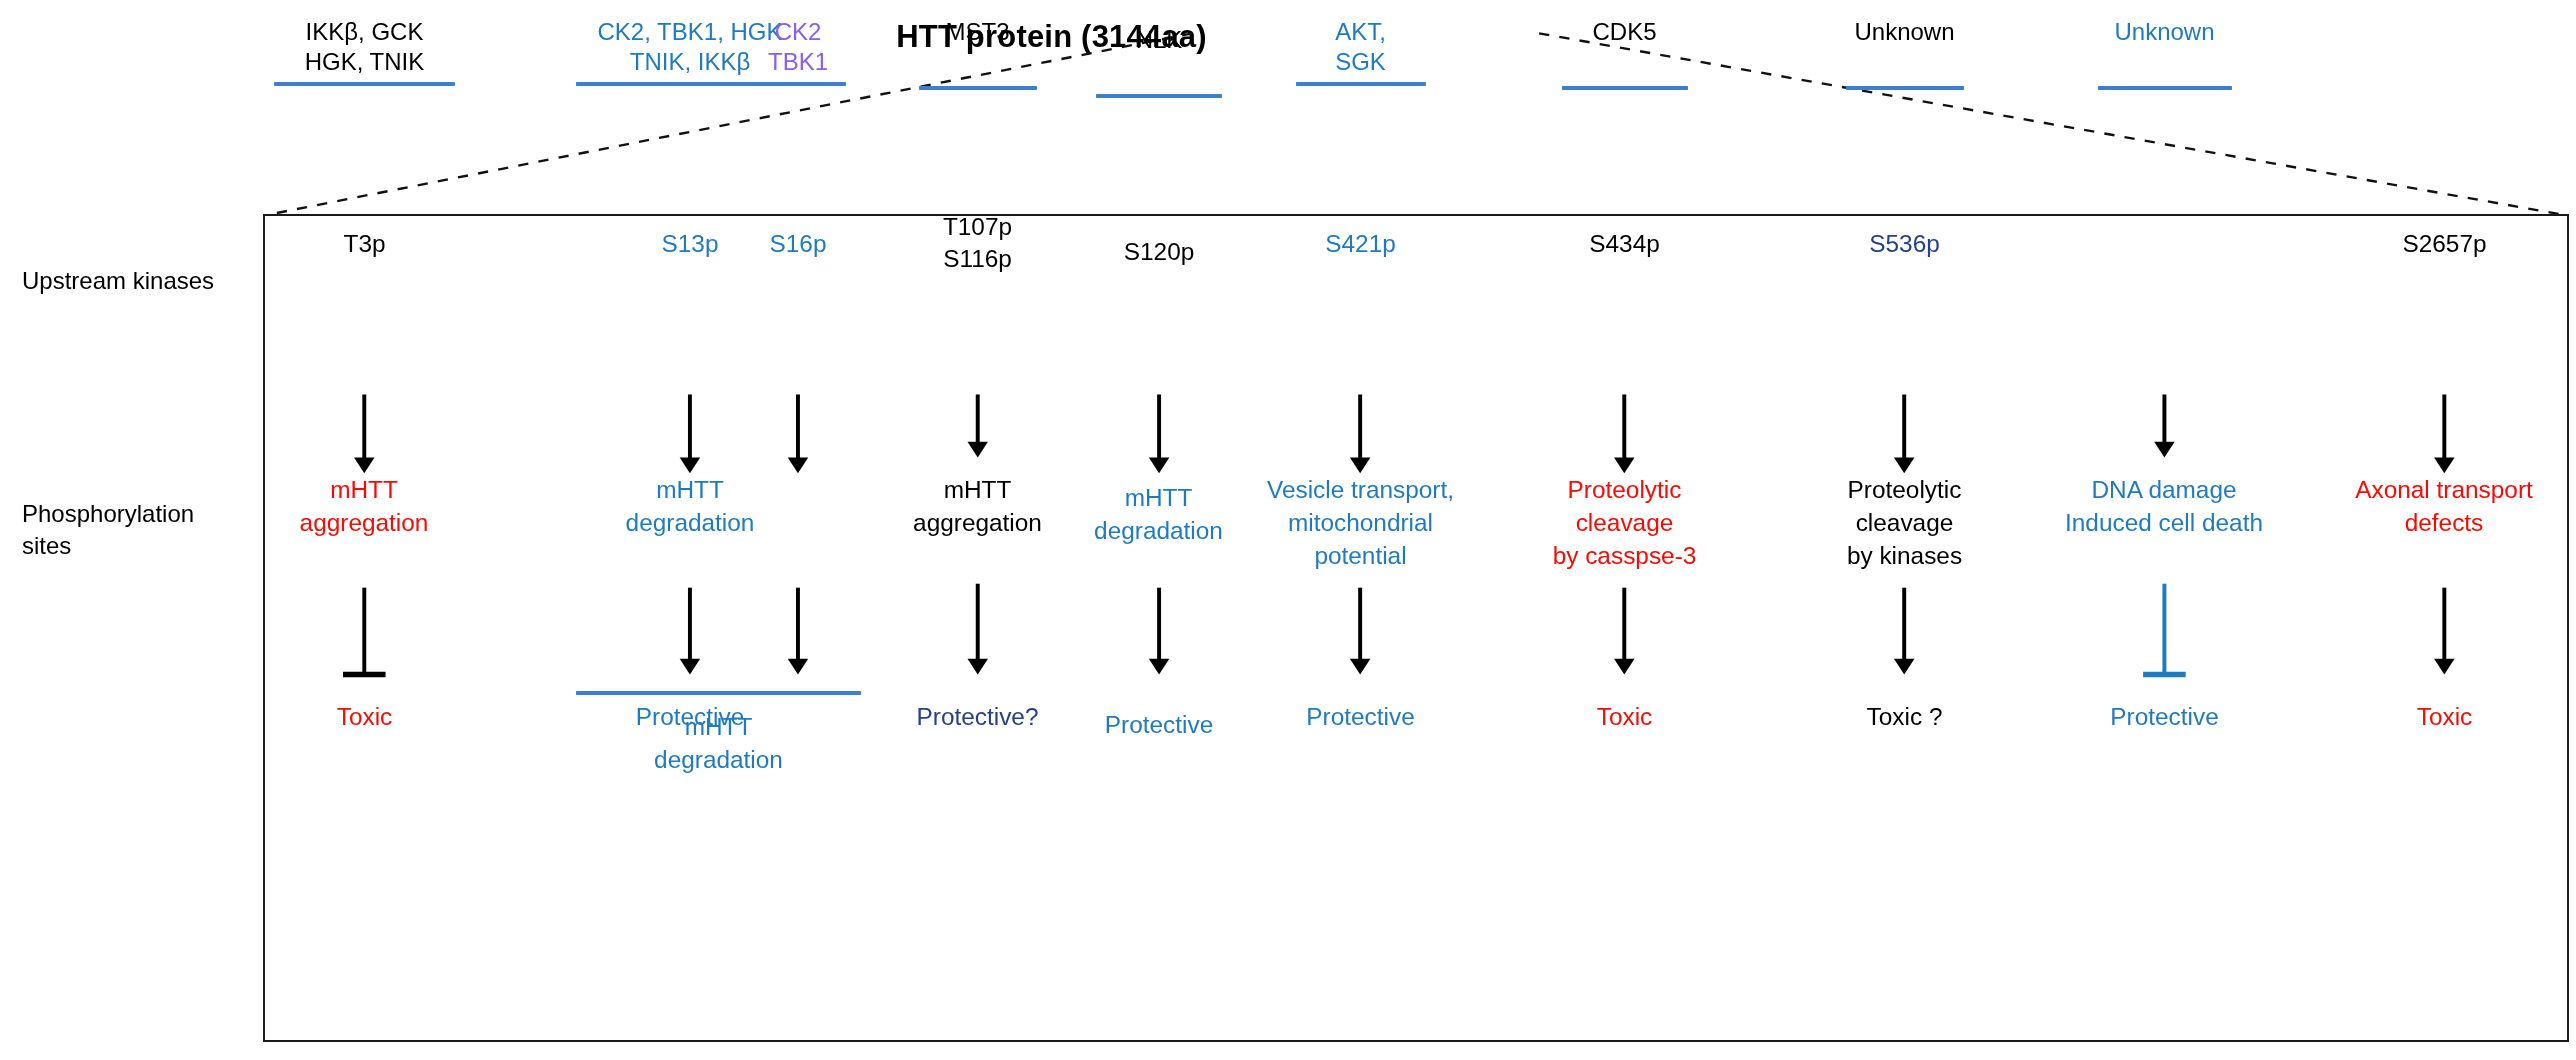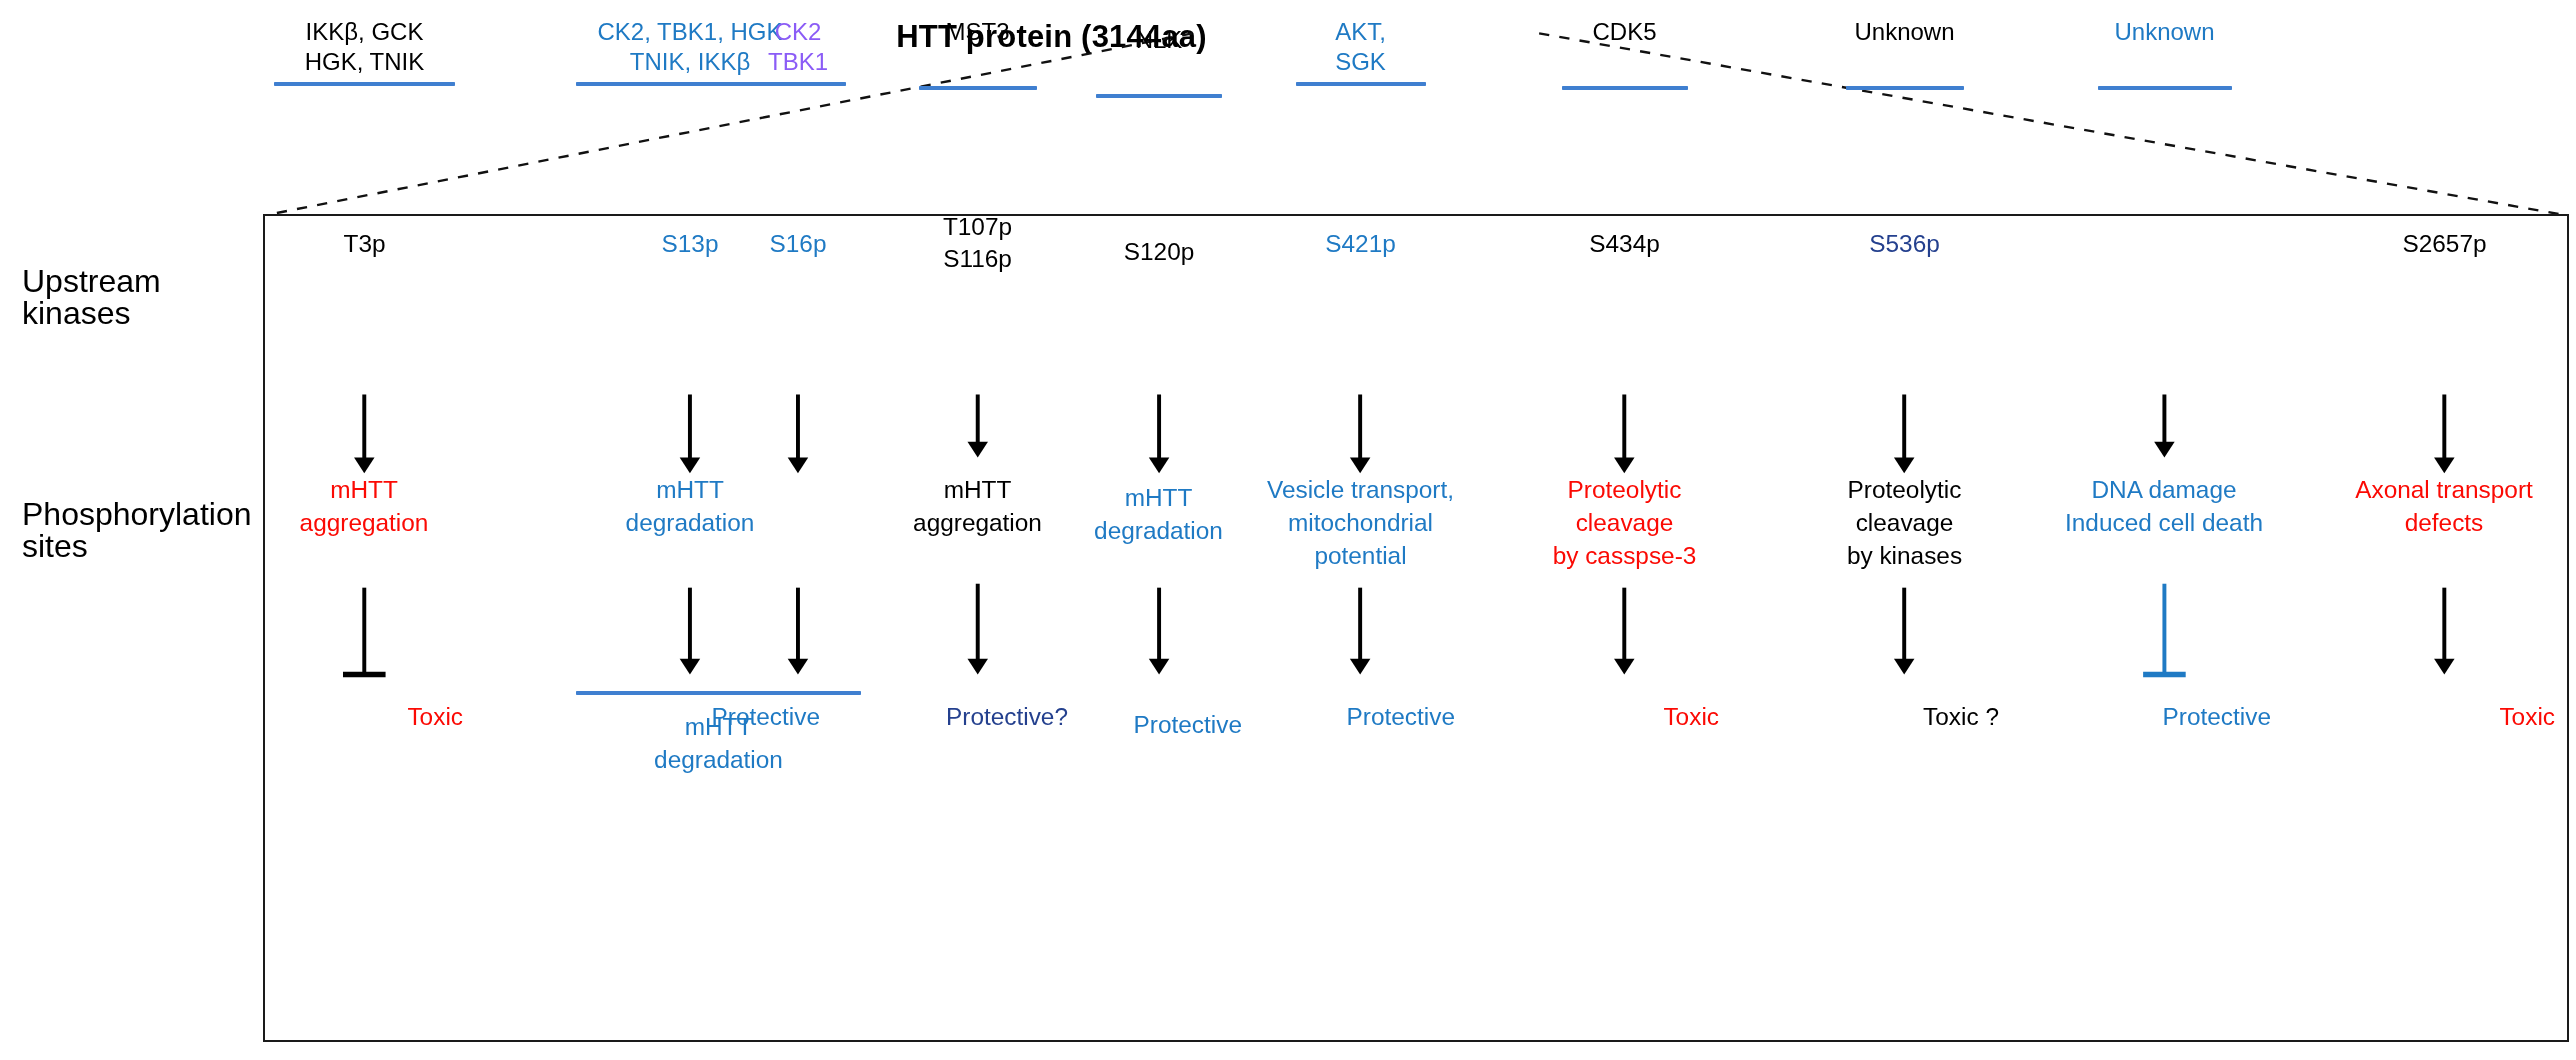--- a/index.html
+++ b/index.html
@@ -15,21 +15,21 @@
   }
   
   #fan{position:absolute;left:0;top:0;width:2576px;height:237px;}
   
   #box{
     position:absolute;left:263px;top:214px;width:2306px;height:828px;
     border:2.4px solid #1a1a1a;background:#fff;box-sizing:border-box;
   }
   
   .rowcap{
-    position:absolute;font-size:32px;line-height:32px;color:#000;text-align:left;
+    position:absolute;font-size:24px;line-height:32px;color:#000;text-align:left;
   }
   #cap-kinases{left:22px;top:265px;width:237px;}
   #cap-sites{left:22px;top:498px;width:229px;}
   
   .col{position:absolute;top:0;height:828px;}
   .kin{
     position:absolute;top:17.3px;width:100%;text-align:center;
     font-size:24px;line-height:30px;
   }
   .kin .u{
@@ -37,21 +37,21 @@
   }
   .site{
     position:absolute;top:227px;width:100%;text-align:center;
     font-size:24.4px;line-height:32px;
   }
   .outcome{
     position:absolute;top:473px;width:100%;text-align:center;
     font-size:24.4px;line-height:33px;
   }
   .verdict{
-    position:absolute;top:702px;width:100%;text-align:right;
+    position:absolute;top:702px;width:100%;text-align:center;
     font-size:24.4px;line-height:30px;
   }
   
   #span-bar{
     position:absolute;height:4px;background:#3f7fd0;border-radius:0.8px;
   }
 </style>
 </head>
 <body>
 

